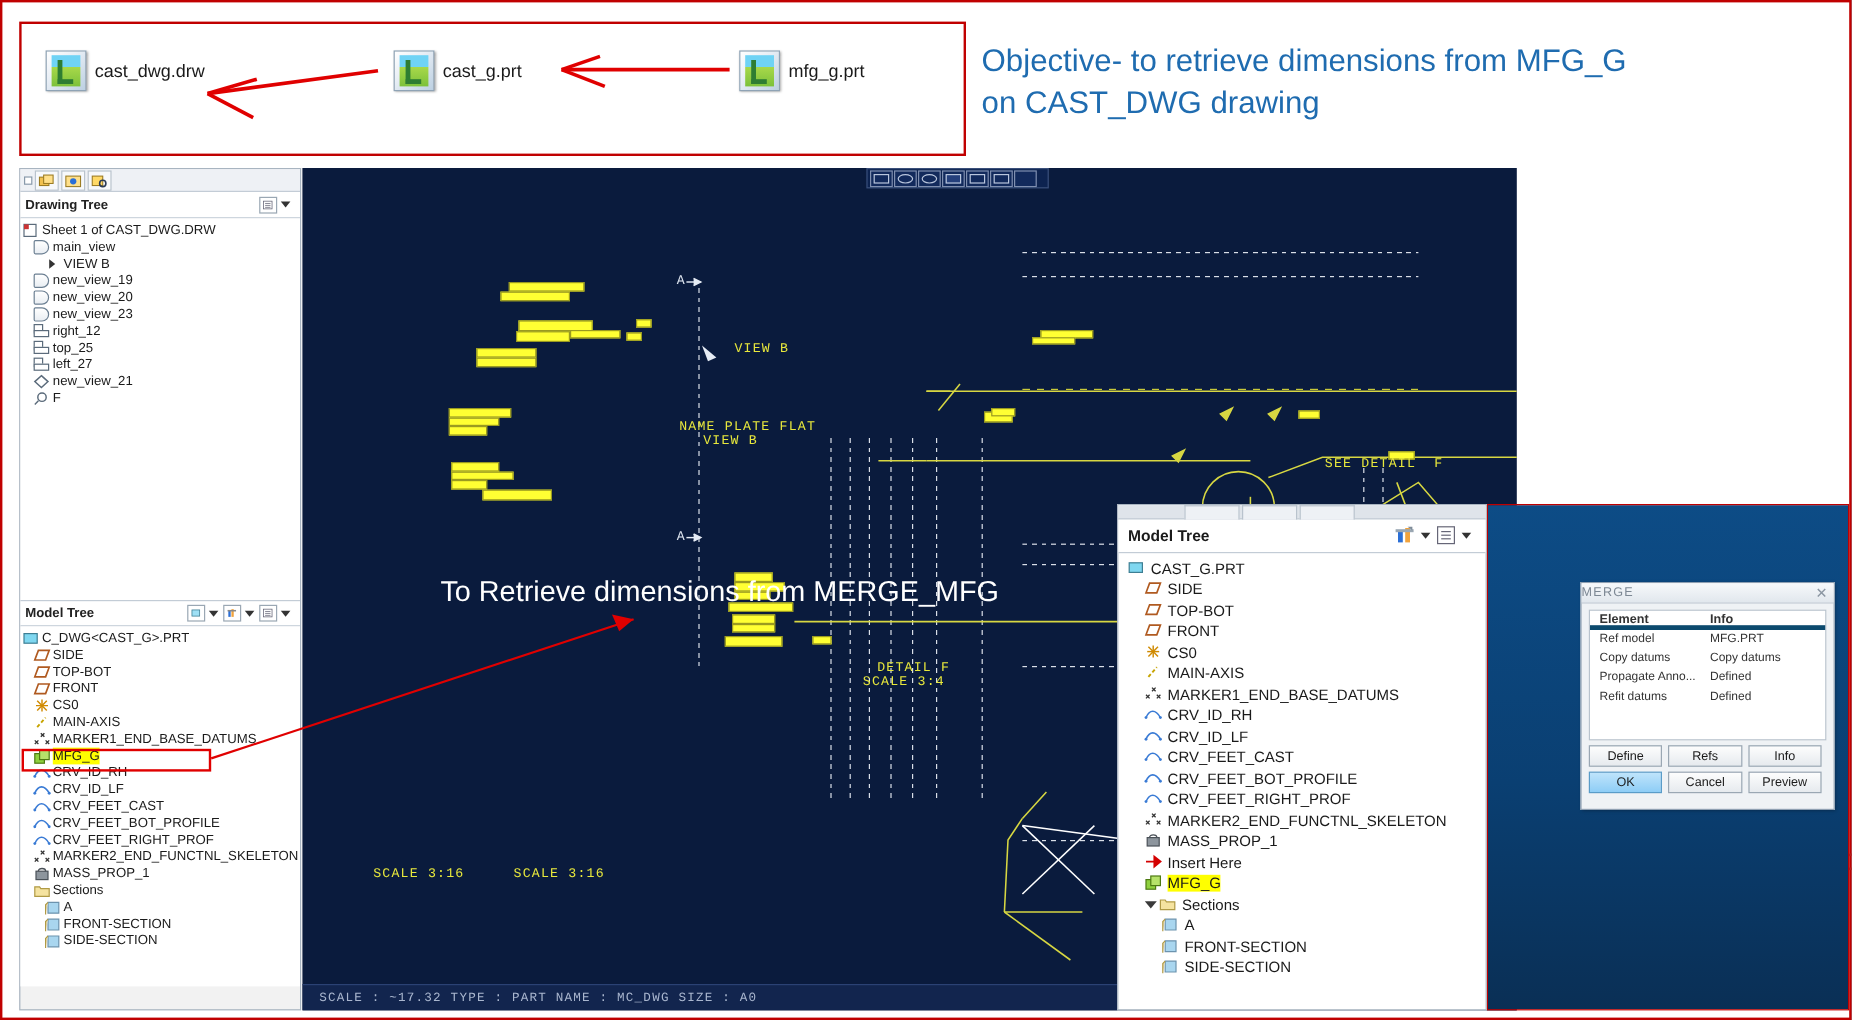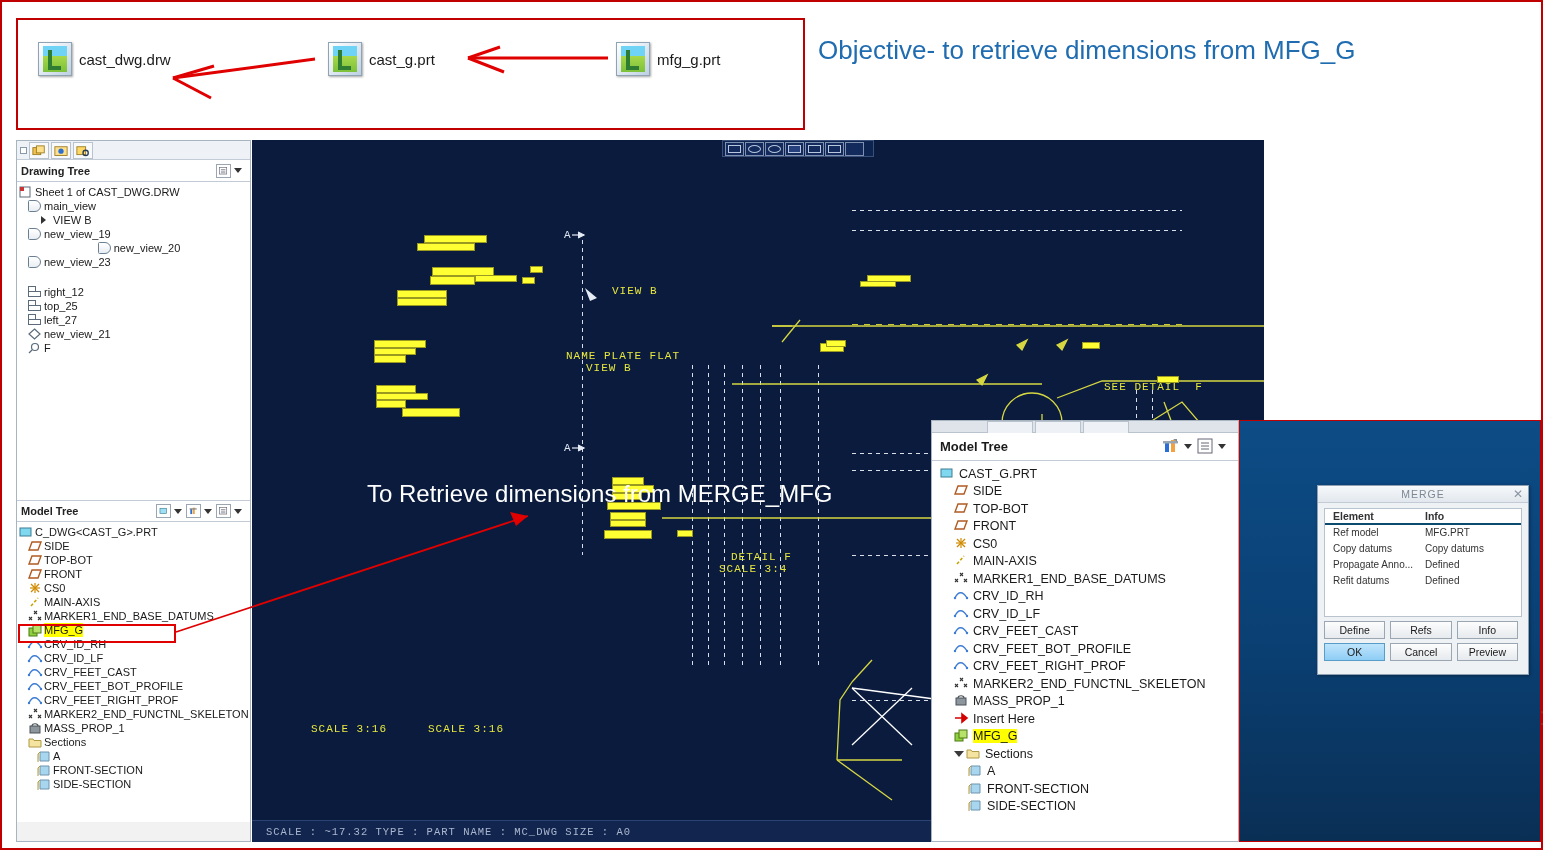--- a/index.html
+++ b/index.html
@@ -104,26 +104,26 @@
   .tri { width:0;height:0;border-left:5px solid transparent;border-right:5px solid transparent;
      border-top:6px solid #3a3a3a; margin-right:2px; }
 
   
   .blue-pane { position:absolute; left:1239px; top:420px; width:302px; height:422px;
      background:linear-gradient(180deg,#0d4c86 0%,#0a3f72 55%,#0a2f55 100%);
      border:1px solid #c00000; }
   .merge-dlg { position:absolute; left:1317px; top:485px; width:212px; height:190px;
      background:#eff2f5; border:1px solid #8fa0b2; box-shadow:1px 1px 3px rgba(0,0,0,.35); }
   .merge-title { height:17px; background:linear-gradient(180deg,#f7f9fb,#e1e7ed);
-     border-bottom:1px solid #c3ccd6; display:flex; align-items:center; justify-content:center;
+     border-bottom:1px solid #c3ccd6; display:flex; align-items:center; 
      position:relative; }
   .merge-title .t { font-size:10.5px; color:#7d8894; letter-spacing:1px; }
   .merge-title .x { position:absolute; right:5px; top:1px; font-size:12px; color:#8b96a2; }
   .merge-tbl { margin:5px 6px 0 6px; background:#ffffff; border:1px solid #b9c3cd; height:109px; }
-  .mt-head { display:flex; border-bottom:2px solid #0c4a6e; height:16px; }
+  .mt-head { display:flex; border-bottom:4px solid #0c4a6e; height:16px; }
   .mt-head div { font-size:10.5px; font-weight:bold; color:#333; padding:1px 0 0 8px; }
   .mt-row { display:flex; height:16px; }
   .mt-row div { font-size:10px; color:#333; padding:2px 0 0 8px; }
   .c1 { width:92px; } .c2 { flex:1; }
   .merge-btns { display:flex; gap:5px; margin:4px 10px 0 6px;justify-content:space-between; }
   .mbtn { flex:1; height:18px; border:1px solid #9aa7b3; background:linear-gradient(180deg,#fdfdfd,#e6eaee);
      font-size:10.5px; color:#1a1a1a; display:flex; align-items:center; justify-content:center; }
   .mbtn.primary { background:linear-gradient(180deg,#bfe4fb,#8ecdf6); border-color:#5a9cc8; }
 
   svg { display:block; overflow:visible; }
@@ -163,20 +163,21 @@
       <path d="M155,58 L193,78"></path>
       <path d="M590,38 L450,38"></path>
       <path d="M450,38 L482,27"></path>
       <path d="M450,38 L486,52"></path>
     </g>
   </svg>
 </div>
 
 <div class="objective">
   <div>Objective- to retrieve dimensions from MFG_G</div>
+  <div>on CAST_DWG drawing</div>
 </div>
 
 <div class="left-panel">
   <div class="lp-toolbar">
     <span class="tb-btn sq"></span>
     <span class="tb-btn">
       <svg class="mini-ic" viewBox="0 0 16 14">
           <rect x="1" y="3" width="9" height="8" fill="#f2c14e" stroke="#9a7a20"></rect>
           <rect x="5" y="1" width="9" height="8" fill="#ffe08a" stroke="#9a7a20"></rect>
         </svg>
@@ -227,29 +228,29 @@
           <svg viewBox="0 0 13 12" style="width:13px;height:12px">
             <path d="M4,2 L9,6 L4,10 Z" fill="#333"></path>
           </svg>
         </span>
         <span class="tx">VIEW B</span>
       </div>
       <div class="tnode" style="padding-left: 11px;">
         <span class="ic ic-view"></span>
         <span class="tx">new_view_19</span>
       </div>
-      <div class="tnode" style="padding-left: 11px; justify-content: center;">
+      <div class="tnode" style="padding-left: 11px;">
         <span class="ic ic-view"></span>
         <span class="tx">new_view_20</span>
       </div>
       <div class="tnode" style="padding-left: 11px;">
         <span class="ic ic-view"></span>
         <span class="tx">new_view_23</span>
       </div>
-      <div class="tnode" style="padding-left: 11px; margin-top: 16px;">
+      <div class="tnode" style="padding-left: 11px;">
         <span class="ic ic-rect3"></span>
         <span class="tx">right_12</span>
       </div>
       <div class="tnode" style="padding-left: 11px;">
         <span class="ic ic-rect3"></span>
         <span class="tx">top_25</span>
       </div>
       <div class="tnode" style="padding-left: 11px;">
         <span class="ic ic-rect3"></span>
         <span class="tx">left_27</span>

